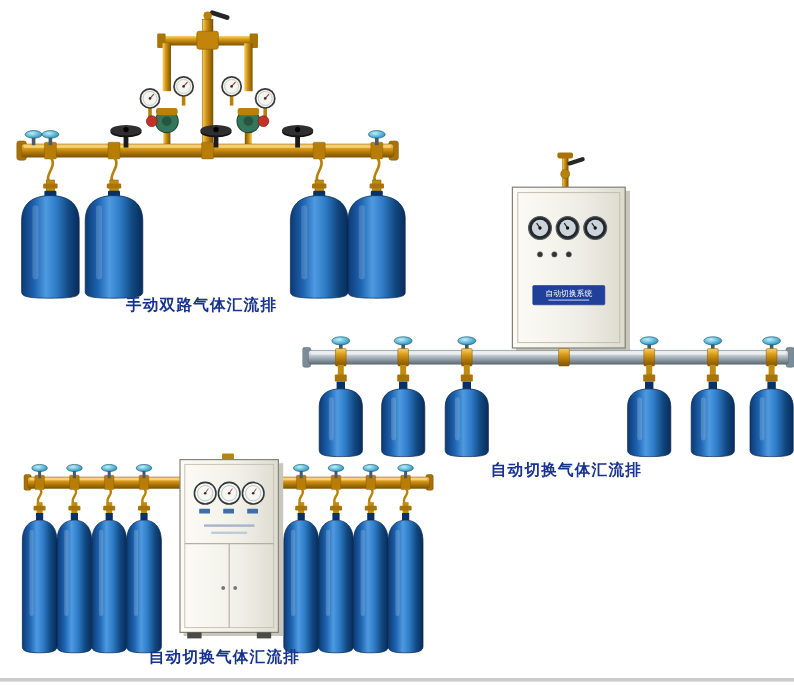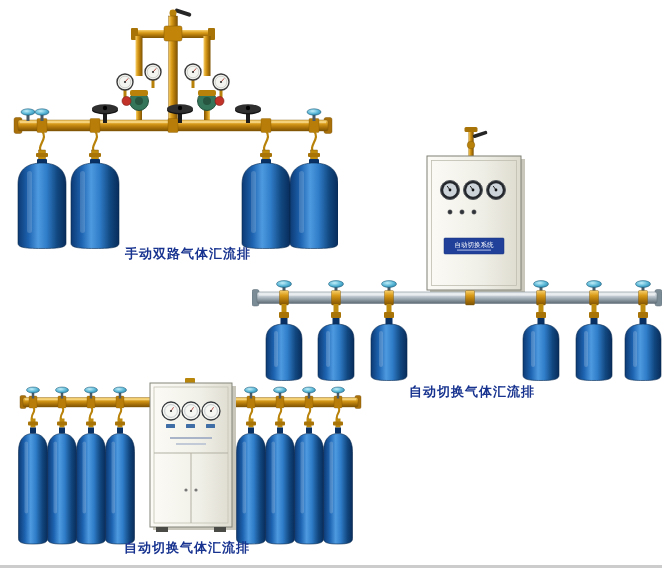--- a/index.html
+++ b/index.html
@@ -7,21 +7,21 @@
     position:relative;width:662px;height:572px;background:#fff;overflow:hidden;
     font-family:"Liberation Sans",sans-serif;
   }
   figure.product{position:absolute;margin:0;padding:0;}
   figure.product svg{display:block;}
   .caption{
     position:absolute;text-align:center;font-weight:bold;font-size:13px;
     letter-spacing:1px;white-space:nowrap;color:var(--caption-text,#17338f);
   }
   #fig1{left:8px;top:8px;width:330px;height:260px;}
-  #fig1 .caption{left:105px;top:237px;width:150px;}
+  #fig1 .caption{left:85px;top:237px;width:150px;}
   #fig2{left:252px;top:125px;width:410px;height:278px;}
   #fig2 .caption{left:145px;top:258px;width:150px;}
   #fig3{left:18px;top:375px;width:345px;height:186px;}
   #fig3 .caption{left:90px;top:164px;width:158px;}
   .bottom-rule{position:absolute;left:0;top:565px;width:662px;height:3px;background:#cccccc;}
 </style>
 </head>
 <body>
 
 <div class="page">

